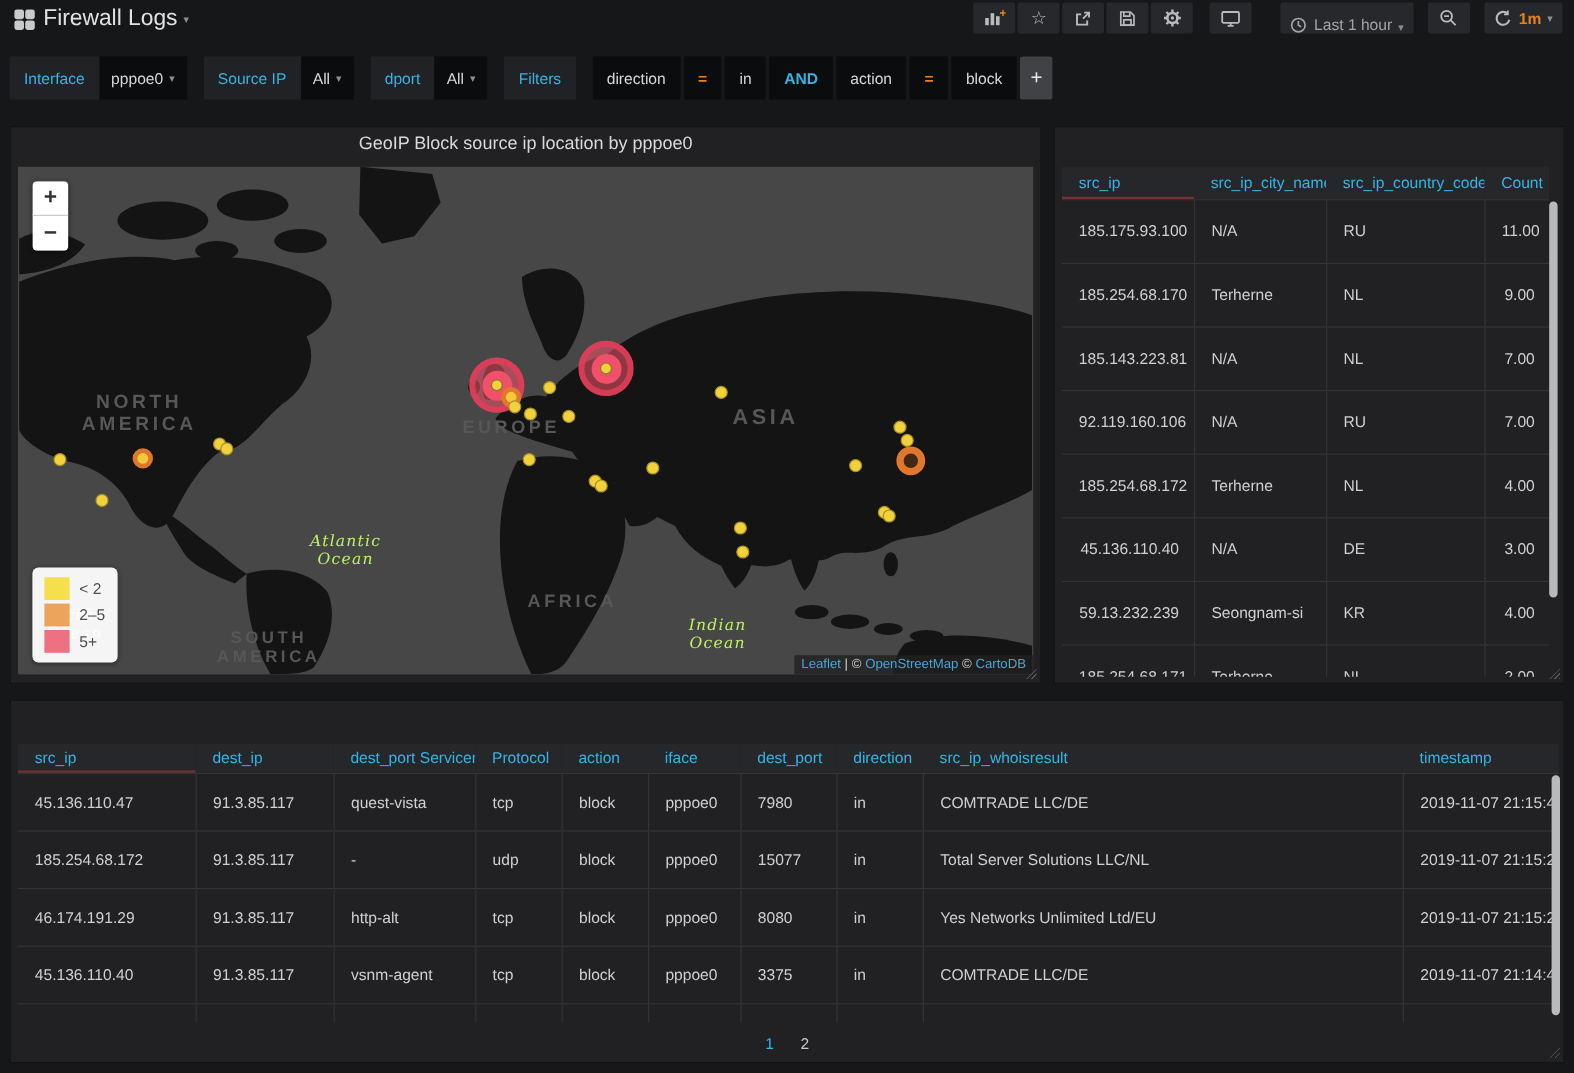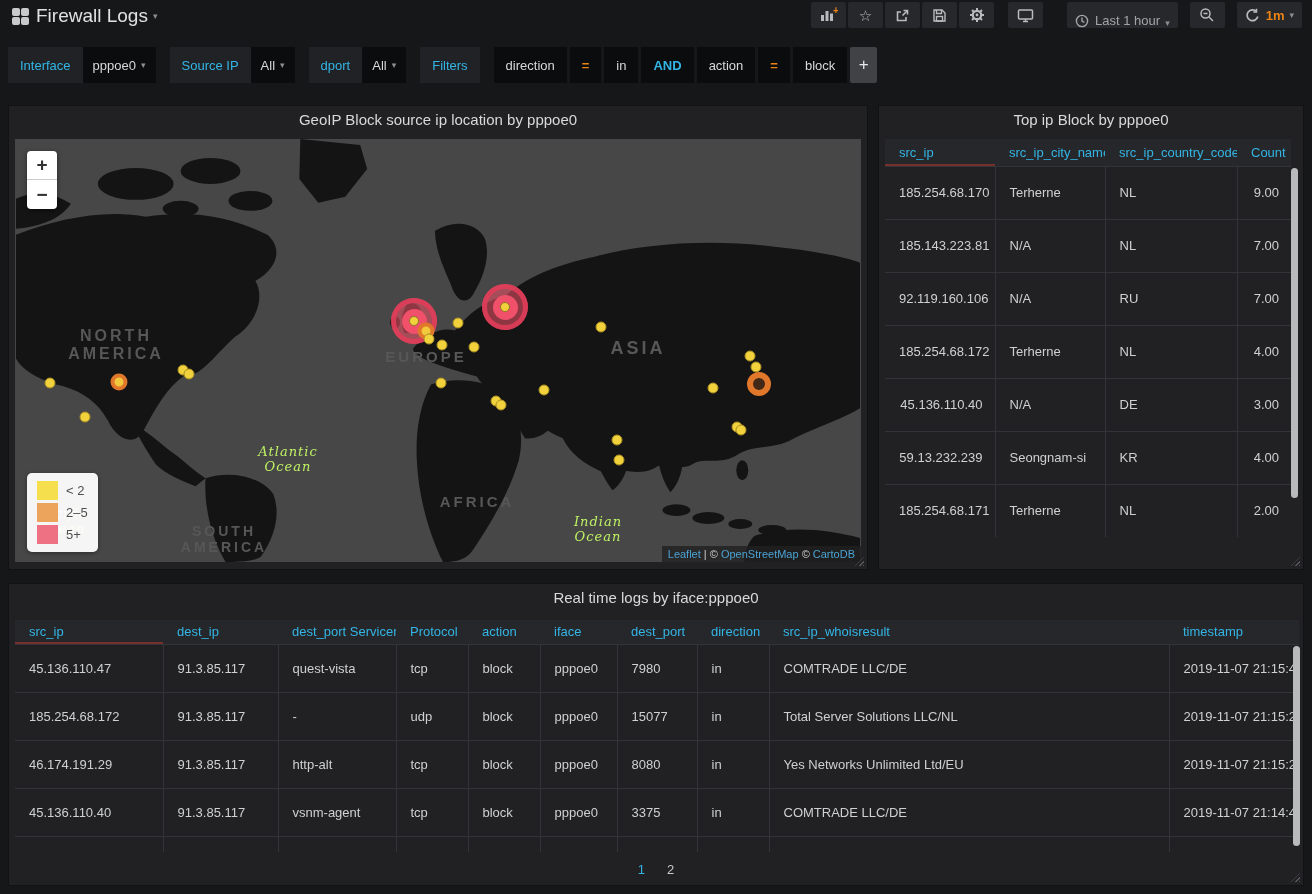--- a/index.html
+++ b/index.html
@@ -324,39 +324,44 @@
         </div>
       </div>
     <div class="attribution">
       <a>Leaflet</a><span> | © </span><a>OpenStreetMap</a><span> © </span><a>CartoDB</a>
     </div>
   </div>
   <div class="grip"></div>
 </div>
 
 <div class="panel" id="top-panel">
-  <div class="panel-title">Top ip Block by pppoe0</div>
   <div class="tbl-wrap">
     <table>
       <colgroup>
           <col style="width:110px">
           <col style="width:110px">
           <col style="width:132px">
           <col style="width:54px">
         </colgroup>
       <thead>
           <tr id="top-table-head">
             <th class="sorted">src_ip</th>
             <th>src_ip_city_name</th>
             <th>src_ip_country_code</th>
             <th>Count</th>
           </tr>
         </thead>
       <tbody id="top-table-body">
           <tr>
+            <td class="ra">185.175.93.100</td>
+            <td>N/A</td>
+            <td>RU</td>
+            <td class="ra">11.00</td>
+          </tr>
+          <tr>
             <td class="ra">185.254.68.170</td>
             <td>Terherne</td>
             <td>NL</td>
             <td class="ra">9.00</td>
           </tr>
           <tr>
             <td class="ra">185.143.223.81</td>
             <td>N/A</td>
             <td>NL</td>
             <td class="ra">7.00</td>
@@ -392,21 +397,20 @@
             <td class="ra">2.00</td>
           </tr>
         </tbody>
     </table>
   </div>
   <div class="vscroll" style="right:5px; top:62px; height:330px;"></div>
   <div class="grip"></div>
 </div>
 
 <div class="panel" id="logs-panel">
-  <div class="panel-title">Real time logs by iface:pppoe0</div>
   <div class="tbl-wrap">
     <table>
       <colgroup>
         <col style="width:148px">
           <col style="width:115px">
           <col style="width:118px">
           <col style="width:72px">
           <col style="width:72px">
         <col style="width:77px">
           <col style="width:80px">

